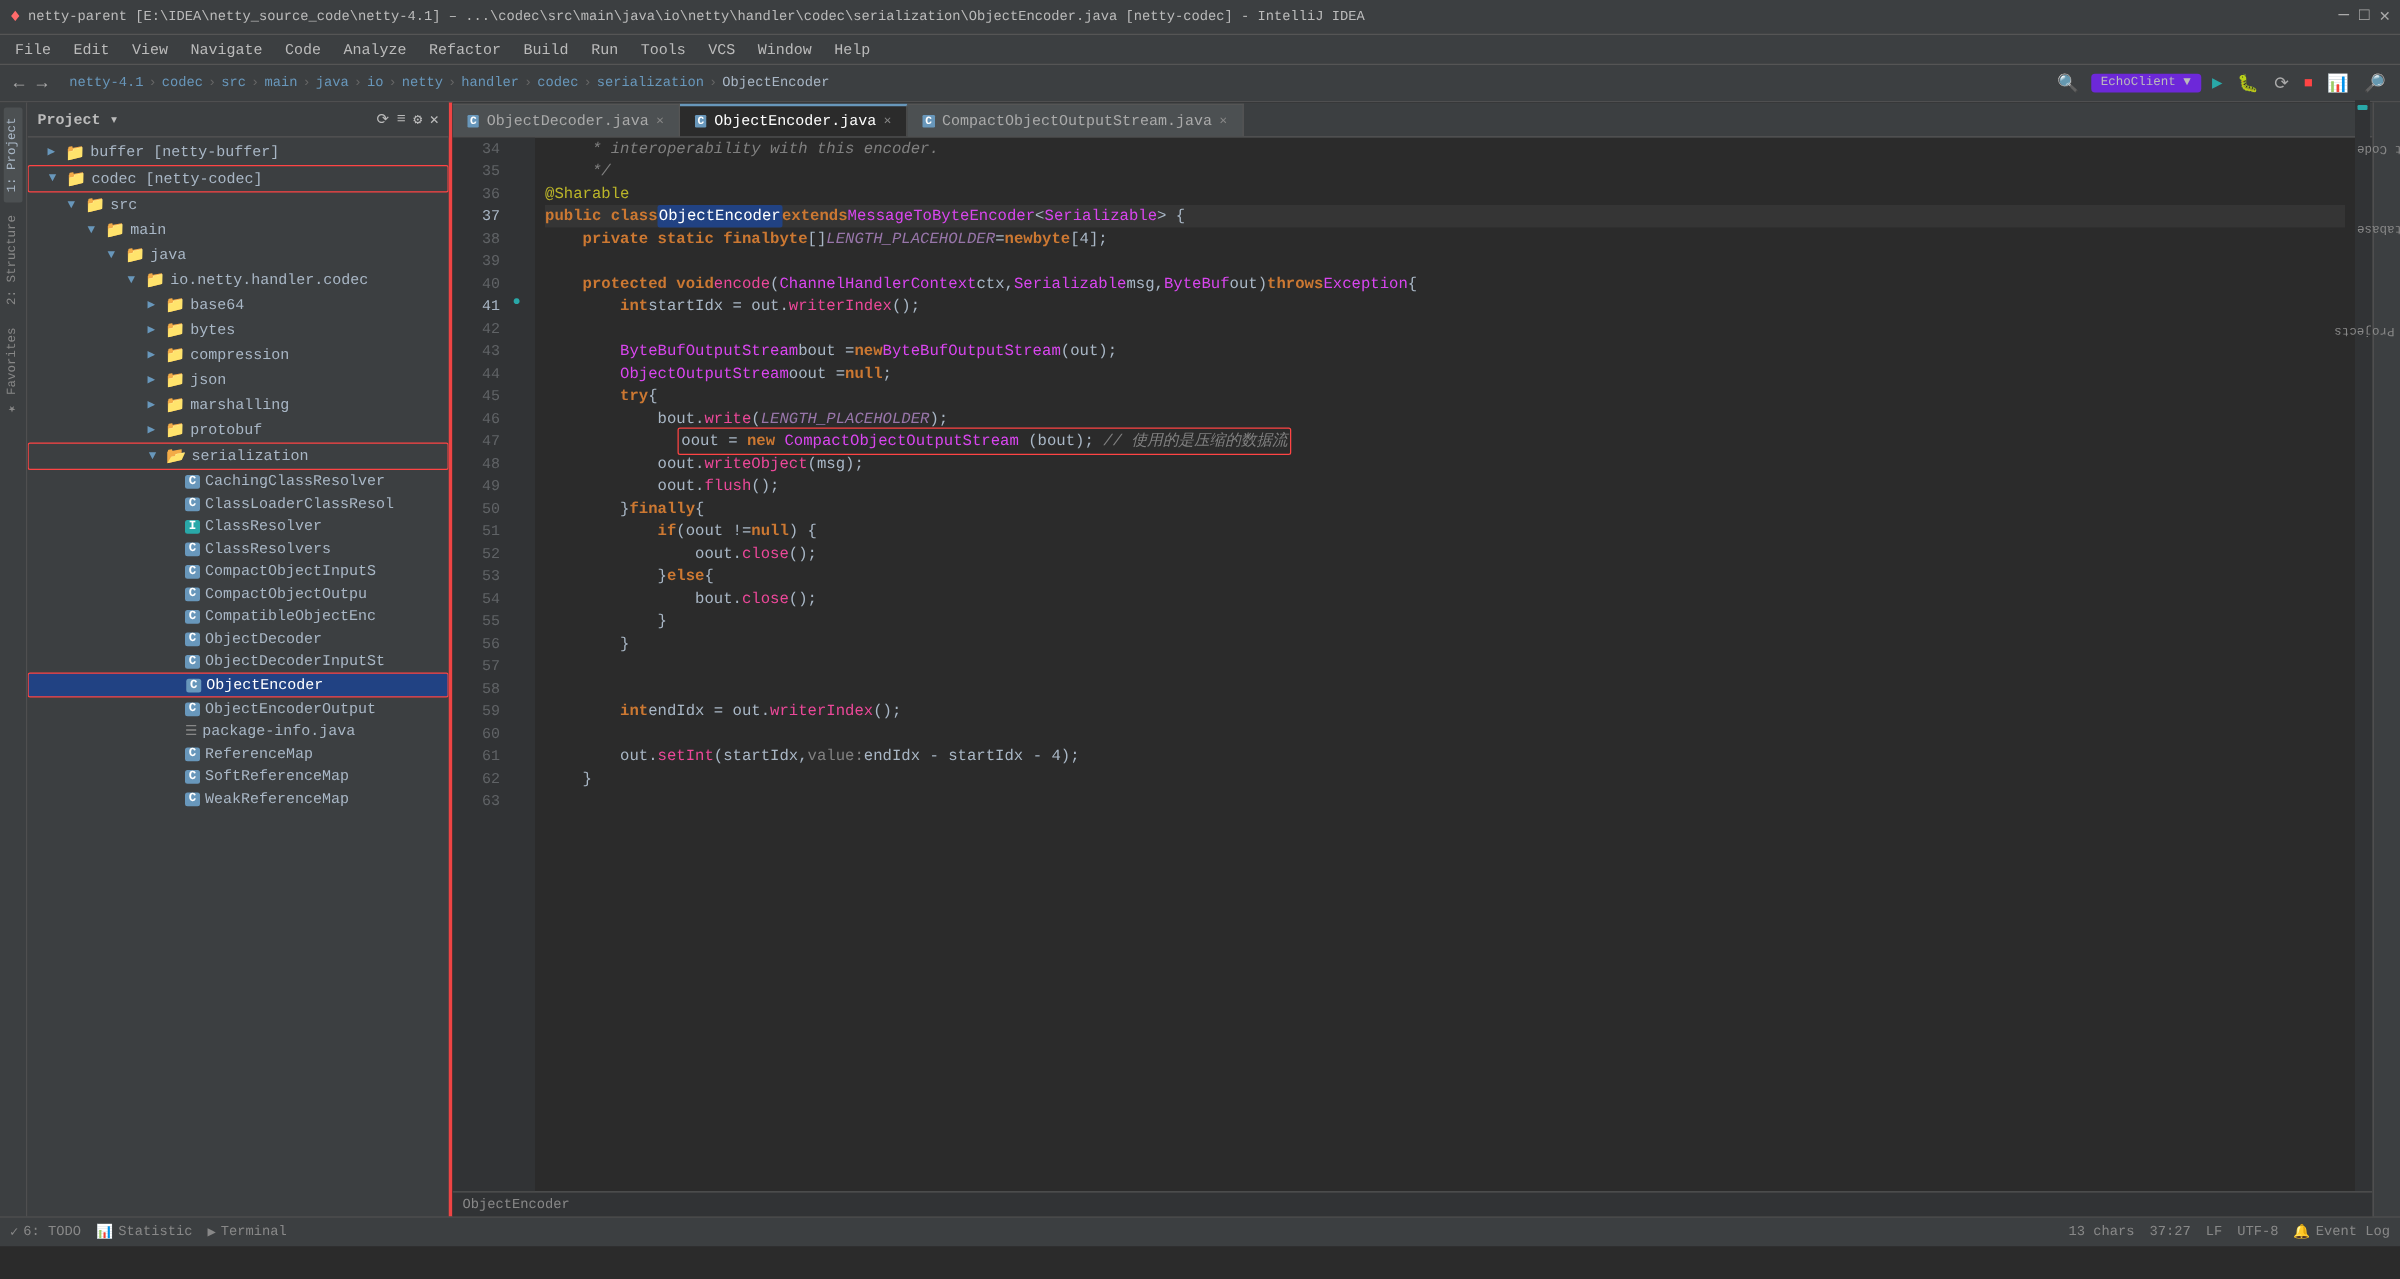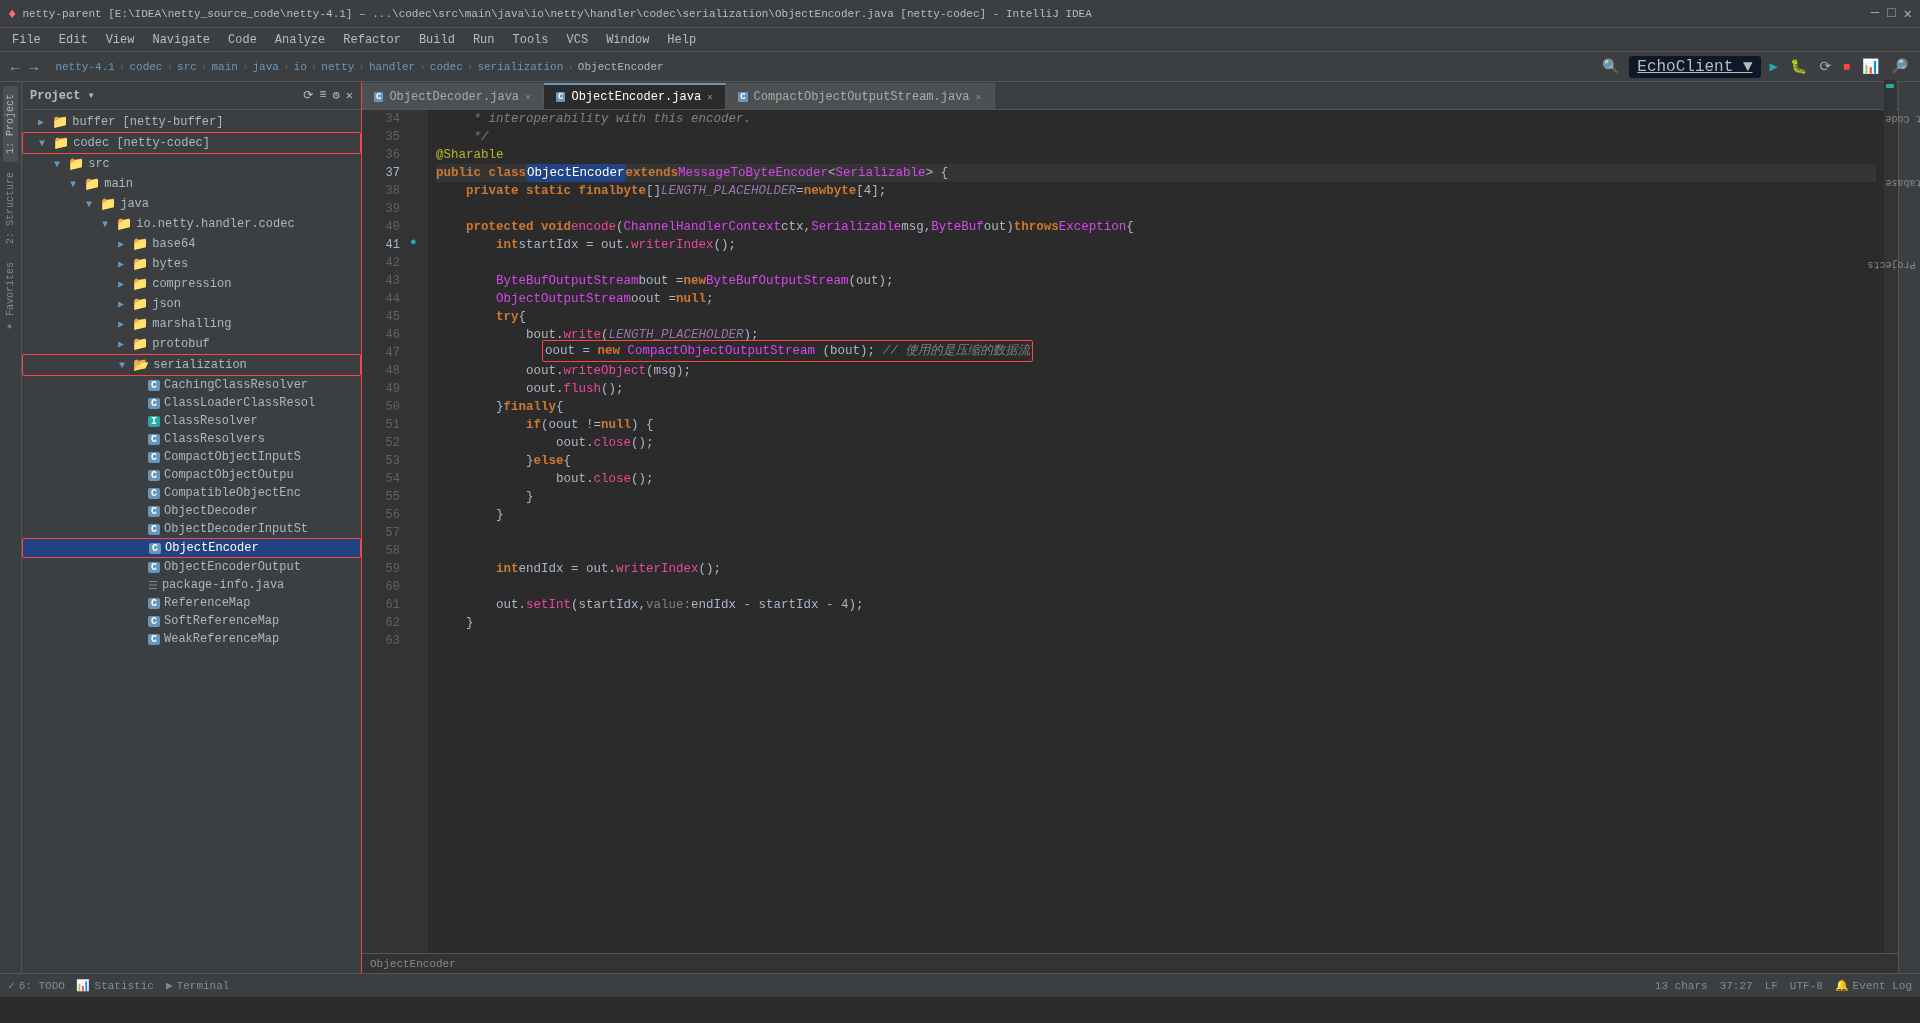--- a/index.html
+++ b/index.html
@@ -47,34 +47,34 @@
       align-items: center;
       padding: 0 8px;
       border-bottom: 1px solid #555;
       gap: 4px;
       font-size: 11px;
       color: #bbbbbb;
     }
     .breadcrumb-sep { color: #666; }
     .breadcrumb-item { color: #6897bb; cursor: pointer; }
     .toolbar-right { margin-left: auto; display: flex; align-items: center; gap: 6px; }
-    .run-config { background: #0f172a; padding: 2px 8px; border-radius: 3px; font-size: 16px; cursor: pointer; color: #bbbbbb; text-decoration: underline; }
+    .run-config { background: #6d28d9; padding: 2px 8px; border-radius: 3px; font-size: 10px; cursor: pointer; color: #bbbbbb; }
     .toolbar-btn { font-size: 14px; cursor: pointer; color: #aaa; padding: 0 3px; }
 
     
     #main-area {
       display: flex;
       height: calc(1023px - 28px - 24px - 30px - 26px - 24px);
     }
 
     
     #sidebar {
       width: 340px;
       background: #3c3f41;
-      border-right: 1px solid #ef4444;
+      border-right: 3px solid #ef4444;
       display: flex;
       flex-direction: column;
       overflow: hidden;
     }
     #sidebar-header {
       height: 28px;
       background: #3c3f41;
       display: flex;
       align-items: center;
       padding: 0 8px;
@@ -168,21 +168,21 @@
       flex: 1;
       overflow-y: auto;
       overflow-x: auto;
       padding: 0 8px;
       line-height: 18px;
       font-size: 12.5px;
     }
     .code-line {
       height: 18px;
       display: flex;
-      align-items: flex-end;
+      align-items: center;
       position: relative;
       white-space: nowrap;
     }
     .code-line.highlighted { background: #353535; }
 
     
     .kw { color: #cc7832; font-weight: bold; }
     .cm { color: #808080; font-style: italic; }
     .ann { color: #bbb529; }
     .cls-ref { color: #d946ef; }

